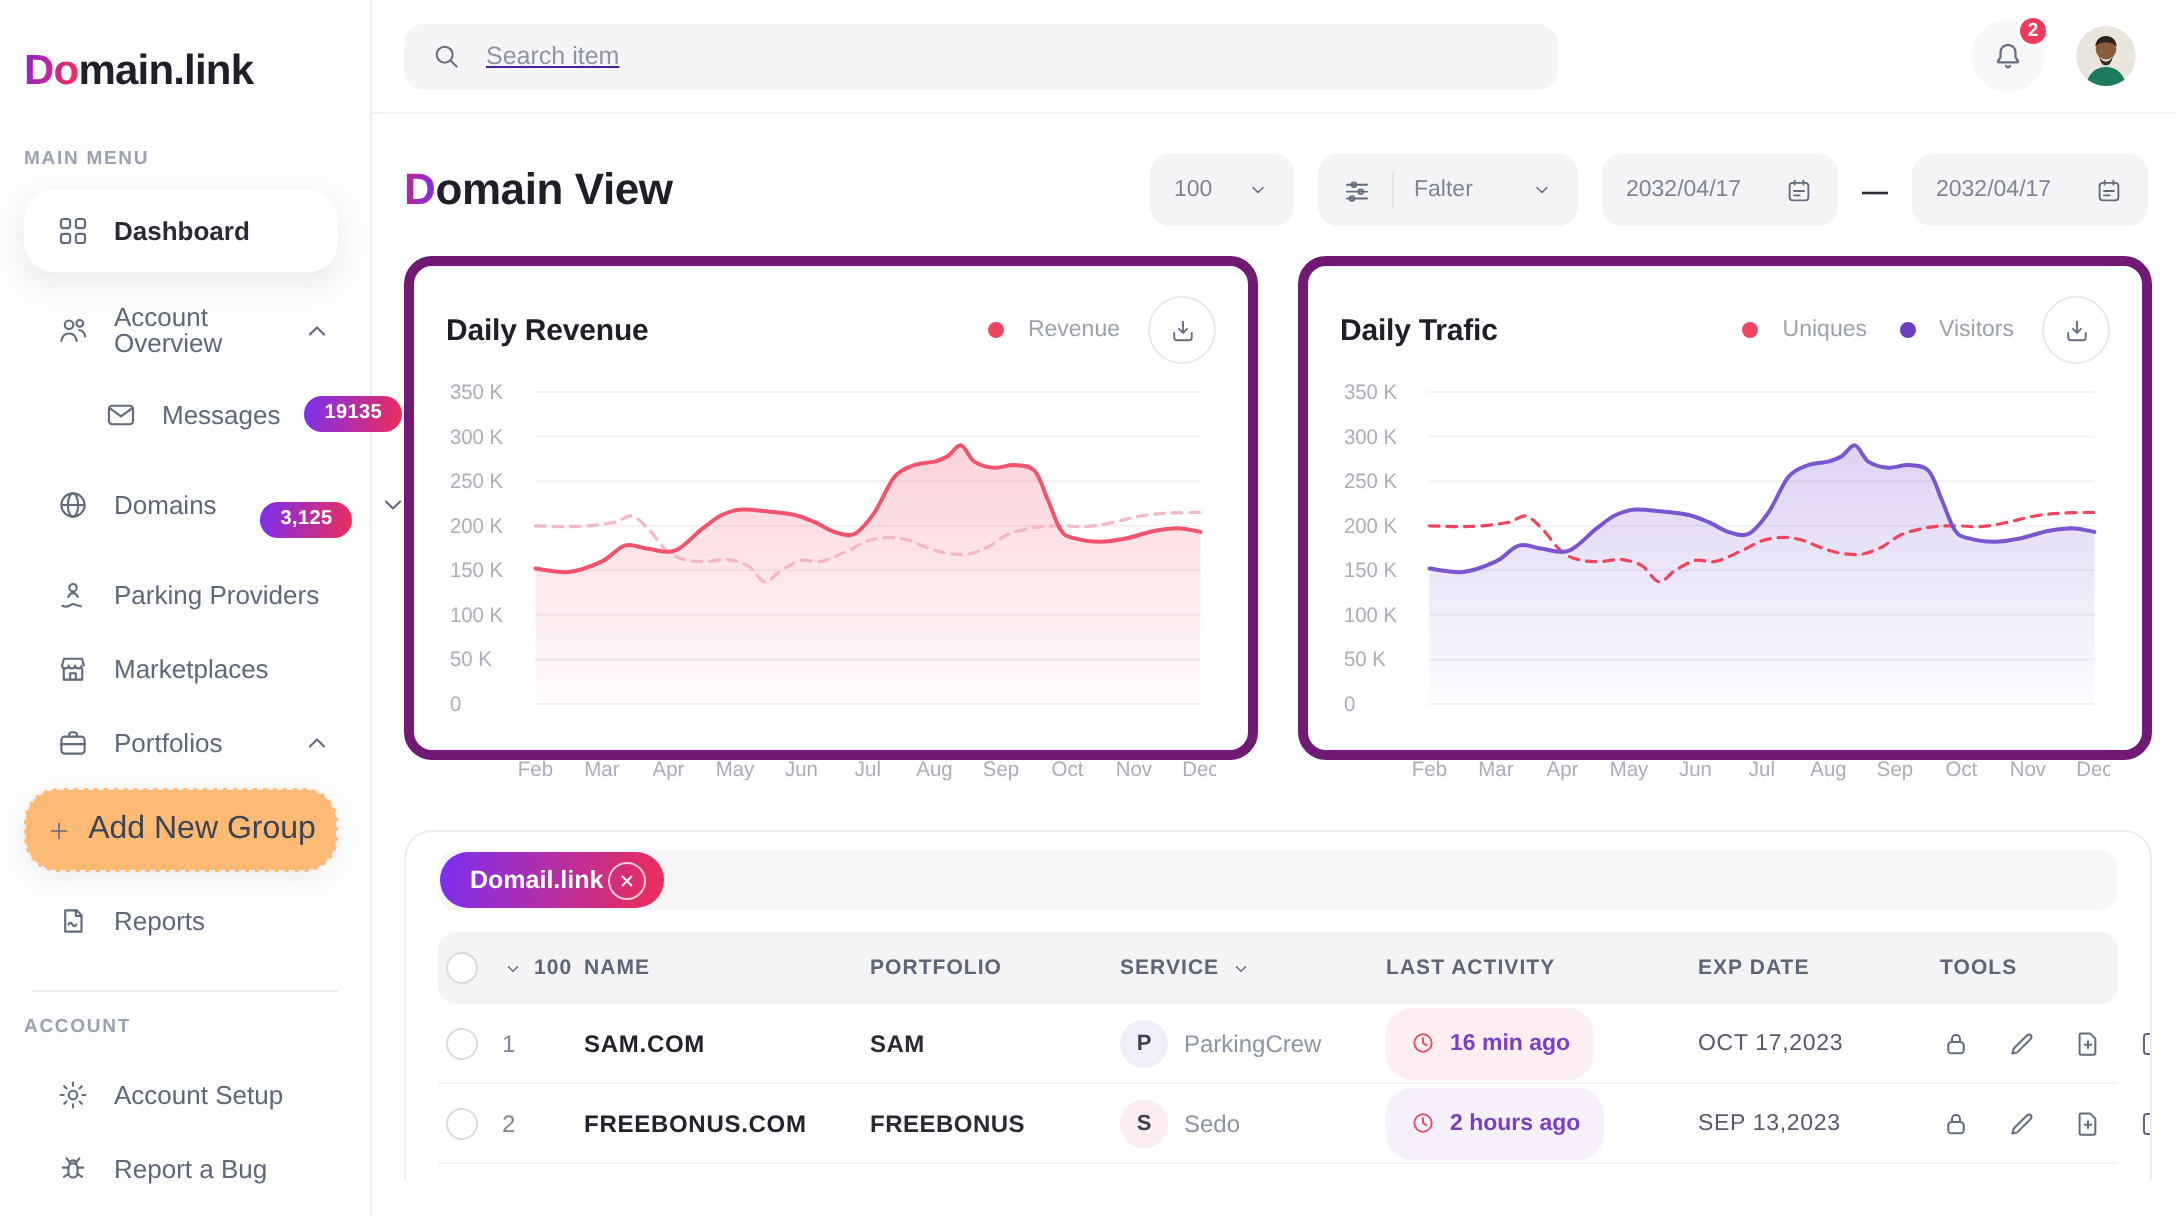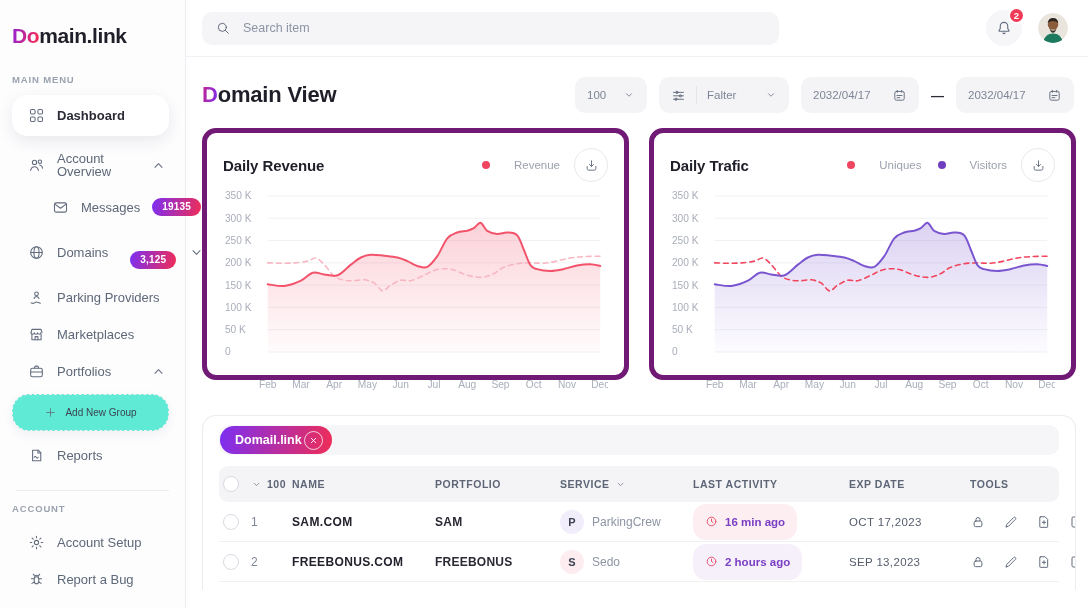--- a/index.html
+++ b/index.html
@@ -42,40 +42,40 @@
   .icon-stroke { fill:none; stroke:#626c7d; stroke-width:1.5; stroke-linecap:round; stroke-linejoin:round; }
   .badge-grad {
     margin-left:auto;
     background:linear-gradient(100deg,#7b2ff2 0%, #ef2d56 100%);
     color:#fff; font-size:10px; font-weight:700;
     padding:4px 10px; border-radius:999px; letter-spacing:.02em;
   }
   .badge-inline { margin-left:10px; margin-right:0;margin-top:15px; }
   .chev { margin-left:auto; flex:0 0 12px; }
   .add-group {
-    margin:4px 16px 6px 12px; background:#5eead4; border:1px dashed #eceef3;
+    margin:4px 16px 6px 12px; background:#fdba74; border:1px dashed #eceef3;
     border-radius:17px; box-shadow:0 4px 12px rgba(35,35,70,.06);
     padding:11px 10px; display:flex; align-items:center; justify-content:center;
-    gap:8px; font-size:10px; color:#3d4454; cursor:pointer;
+    gap:8px; font-size:16px; color:#3d4454; cursor:pointer;
   }
   .side-divider { border-top:1px solid #ededf1; margin:16px 16px 4px 16px; }
 
   
   .main { flex:1; min-width:0; display:flex; flex-direction:column; background:#fff; }
   .topbar {
     height:57px; min-height:57px; display:flex; align-items:center;
     padding:0 20px 0 16px; border-bottom:1px solid #f0f0f4;
   }
   .search {
     width:577px; height:33px; background:#f5f5f7; border-radius:10px;
     display:flex; align-items:center; padding:0 13px; gap:10px;
   }
   .search input {
     border:none; outline:none; background:transparent; flex:1;
-    font-family:"Liberation Sans", sans-serif; font-size:12.5px; color:#7f1d1d;
+    font-family:"Liberation Sans", sans-serif; font-size:12.5px; color:#4c1d95;text-decoration:underline;
   }
   .search input::placeholder { color:#8d94a4; }
   .top-right { margin-left:auto; display:flex; align-items:center; gap:16px; }
   .bell-btn {
     width:36px; height:36px; border-radius:50%; background:#f6f6f8;
     display:flex; align-items:center; justify-content:center; position:relative; cursor:pointer;
   }
   .bell-badge {
     position:absolute; top:-3px; right:-3px; min-width:17px; height:17px;
     background:#ef3b57; border:2px solid #fff; border-radius:50%;
@@ -109,21 +109,21 @@
   
   .charts { display:flex; gap:20px; }
   .chart-card {
     flex:1; height:252px; background:#fff;
     border:5px solid #701a75; border-radius:14px;
     padding:15px 16px 6px 16px;
   }
   .chart-head { display:flex; align-items:center; margin-bottom:4px; }
   .chart-title { font-size:15px; font-weight:700; letter-spacing:-0.1px; }
   .legend { margin-left:auto; display:flex; align-items:center; gap:16px; margin-right:14px; }
-  .legend-item { display:flex; align-items:center; gap:24px; font-size:11.5px; color:#9ba1ad; }
+  .legend-item { display:flex; align-items:center; gap:12px; font-size:11.5px; color:#9ba1ad; }
   .legend-dot { width:8px; height:8px; border-radius:50%; }
   .dl-btn {
     width:34px; height:34px; border-radius:50%; border:1px solid #e8e8ee;
     display:flex; align-items:center; justify-content:center; cursor:pointer; background:#fff;
   }
   .chart-svg { width:100%; height:208px; display:block; }
 
   
   .table-card {
     margin-top:35px; background:#fff;

